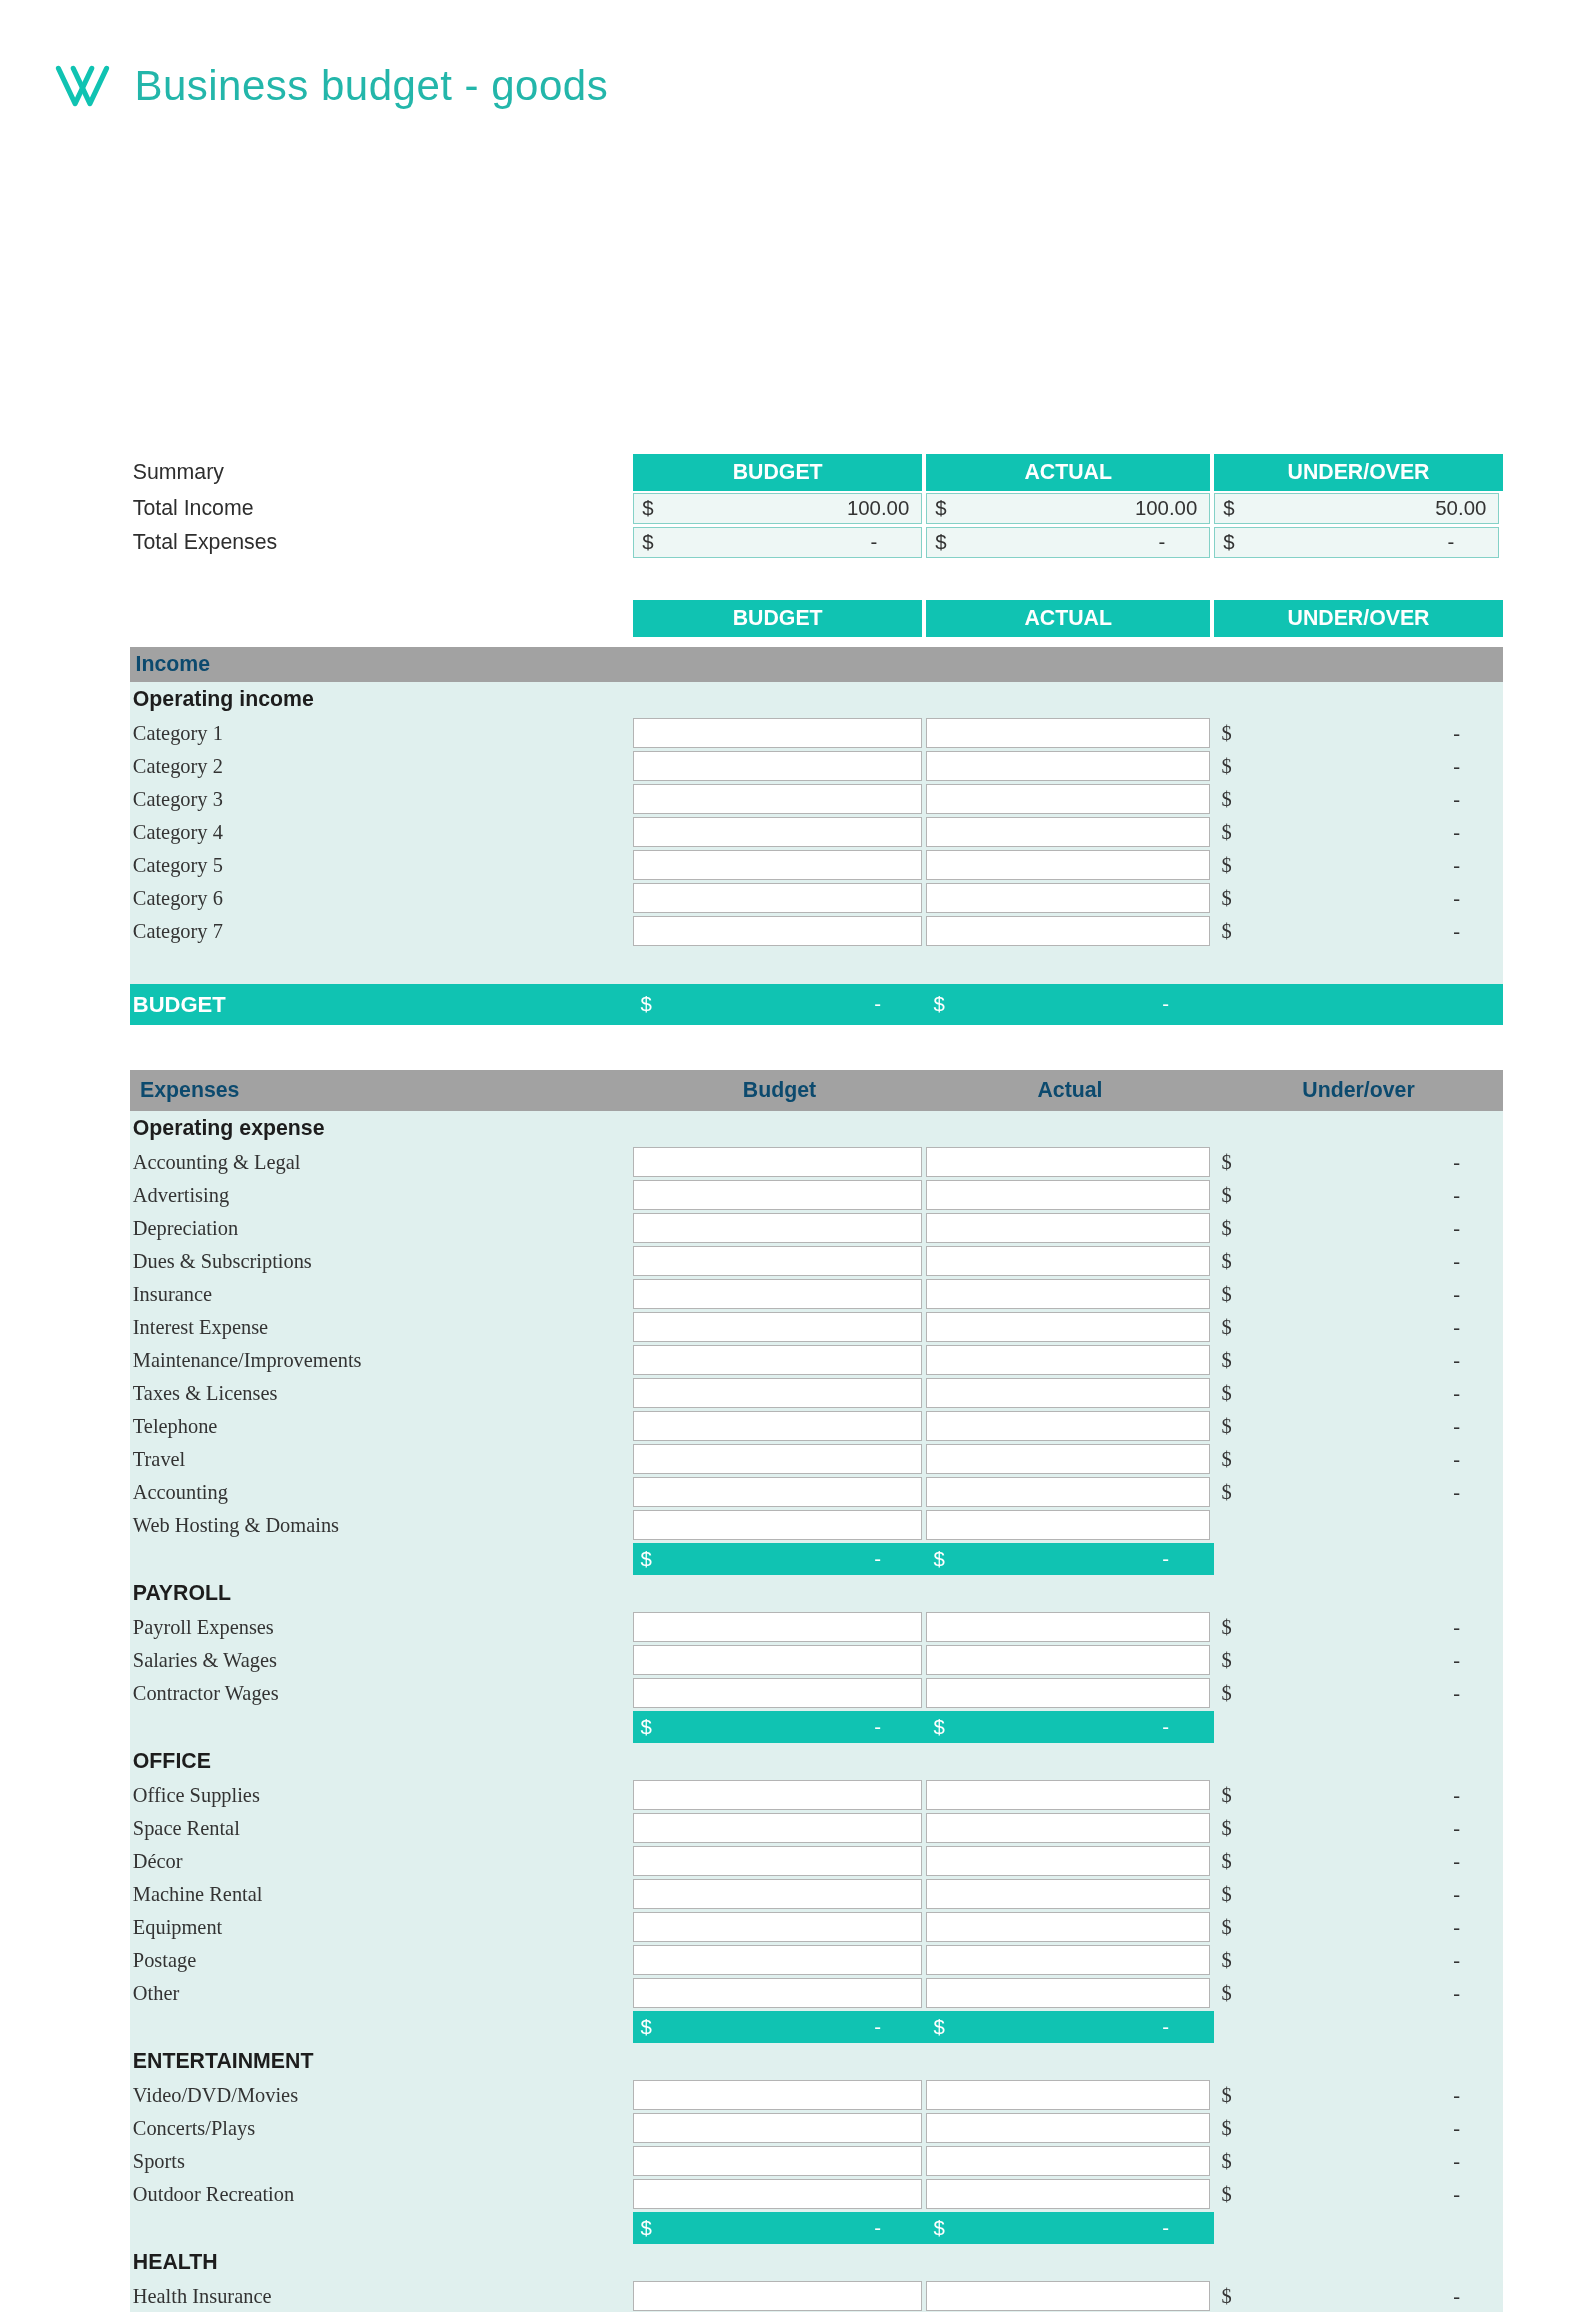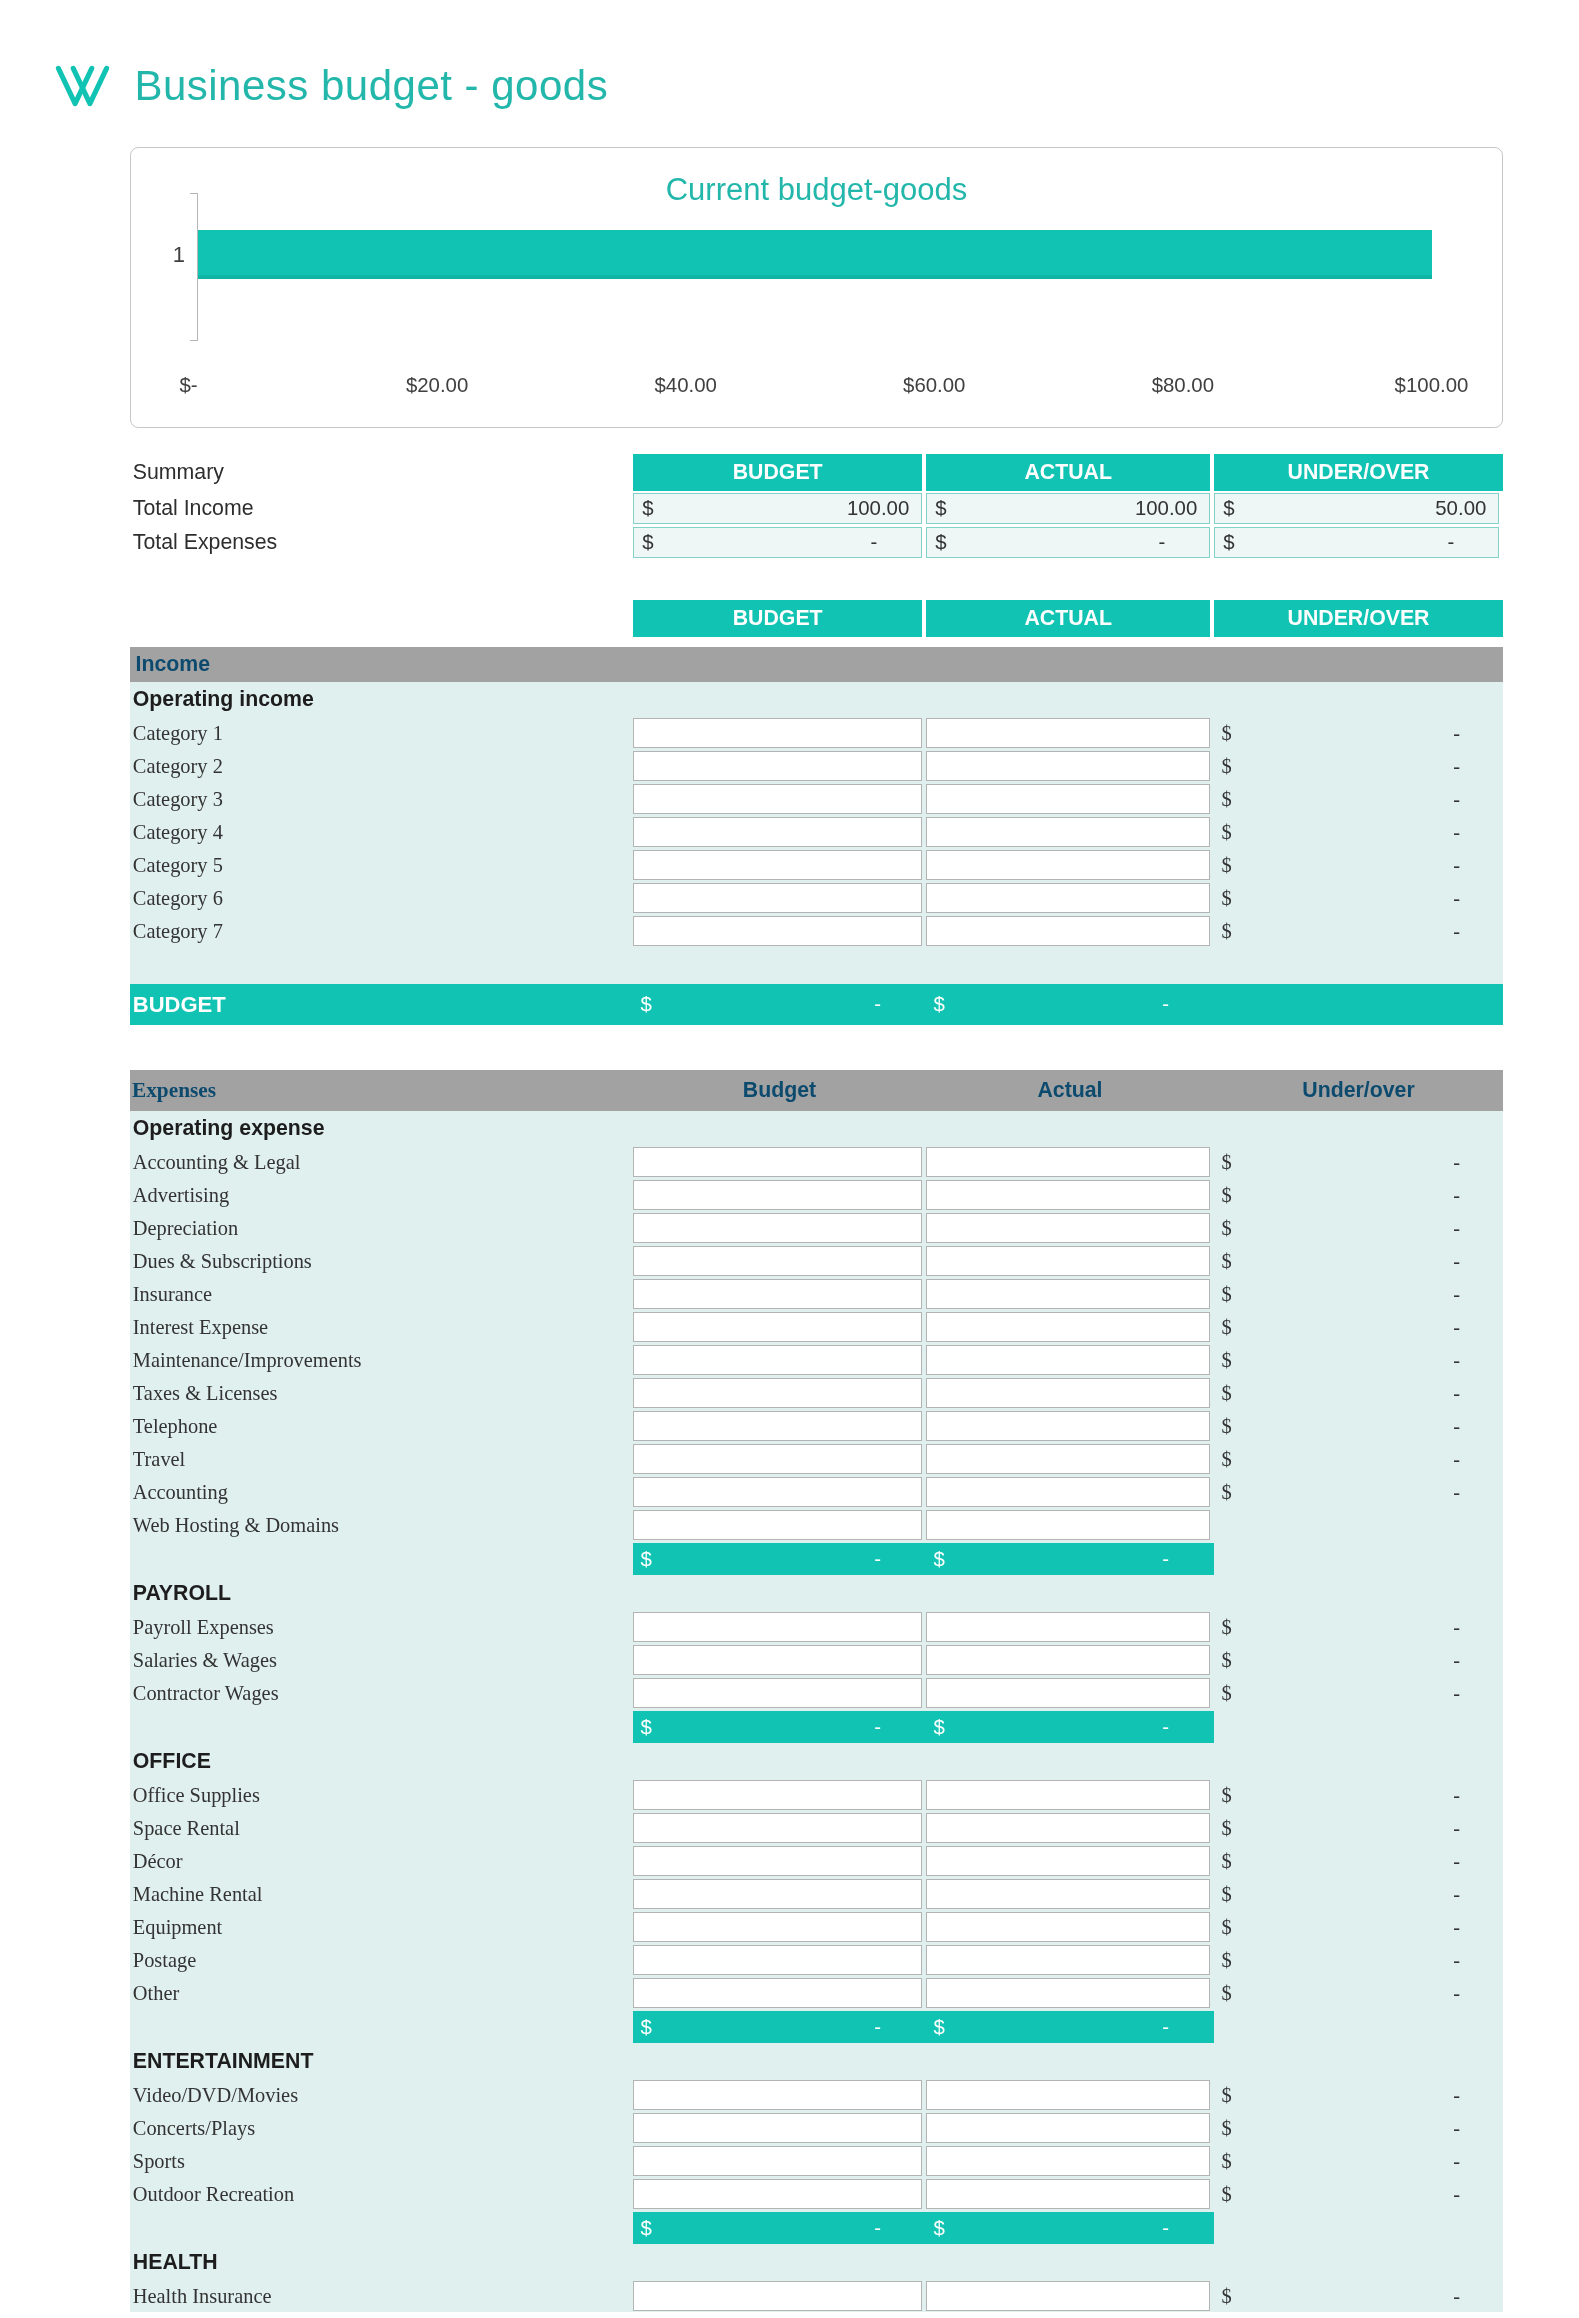--- a/index.html
+++ b/index.html
@@ -52,21 +52,21 @@
 
   .second-header { margin-top:41px; }
 
   .mint { background:var(--mint); }
   .income-block { margin-top:10.2px; }
   .expenses-block { margin-top:45px; }
 
   .gray-bar { height:35px; background:var(--gray); color:#0c4a6e; font-weight:700; font-size:21.3px;
     display:flex; align-items:center; padding-left:5.6px; }
   .gray-bar.grid { display:grid; grid-template-columns:503px 293px 288px 289px; padding-left:0; height:41px; }
-  .gray-bar .sec { padding-left:2px;font-family:Liberation Serif, serif; }
+  .gray-bar .sec { padding-left:10px; }
   .gray-bar .col-h { text-align:center; }
 
   .group-label { height:34px; line-height:34px; font-weight:700; font-size:21.3px; color:#1d1d1d; padding-left:2.8px; }
 
   .item-row { height:33px;font-family:Liberation Serif, serif; }
   .item-label { font-size:20.4px; color:#333; padding-left:2.8px; }
   .input-cell { height:30px; margin:1.9px 3.7px 1.9px 0; background:#ffffff; border:0.9px solid #b4b4b4; }
 
   .money { display:flex; align-items:center; justify-content:space-between; font-size:20.4px;
     height:100%; padding:0 43px 0 7.4px; color:#333; }
@@ -87,36 +87,20 @@
 <div class="page" style="--accent: #10c3b2; --title: #23b6aa; --gray: #a2a2a2; --mint: #e0f0ee;">
 
   <header class="doc-header">
     <svg class="logo" viewBox="0 0 64 54">
       <polyline points="6,8 24,46 42,8"></polyline>
       <polyline points="22,8 40,46 58,8"></polyline>
     </svg>
     <h1 class="page-title">Business budget - goods</h1>
   </header>
 
-  <section class="chart-card">
-    <div class="chart-title">Current budget-goods</div>
-    <div class="plot">
-      <div class="axis-v"></div>
-      <span class="cat-label">1</span>
-      <div class="chart-bar" style="width: 100%;"></div>
-    </div>
-    <div class="x-axis">
-        <span class="x-tick">$-</span>
-        <span class="x-tick">$20.00</span>
-        <span class="x-tick">$40.00</span>
-        <span class="x-tick">$60.00</span>
-        <span class="x-tick">$80.00</span>
-        <span class="x-tick">$100.00</span>
-      </div>
-  </section>
 
   <div class="content">
 
     <div class="grid-row header-row">
       <div class="label-cell">Summary</div>
       <div class="th">BUDGET</div>
       <div class="th">ACTUAL</div>
       <div class="th last">UNDER/OVER</div>
     </div>
     <div id="summary-rows">

